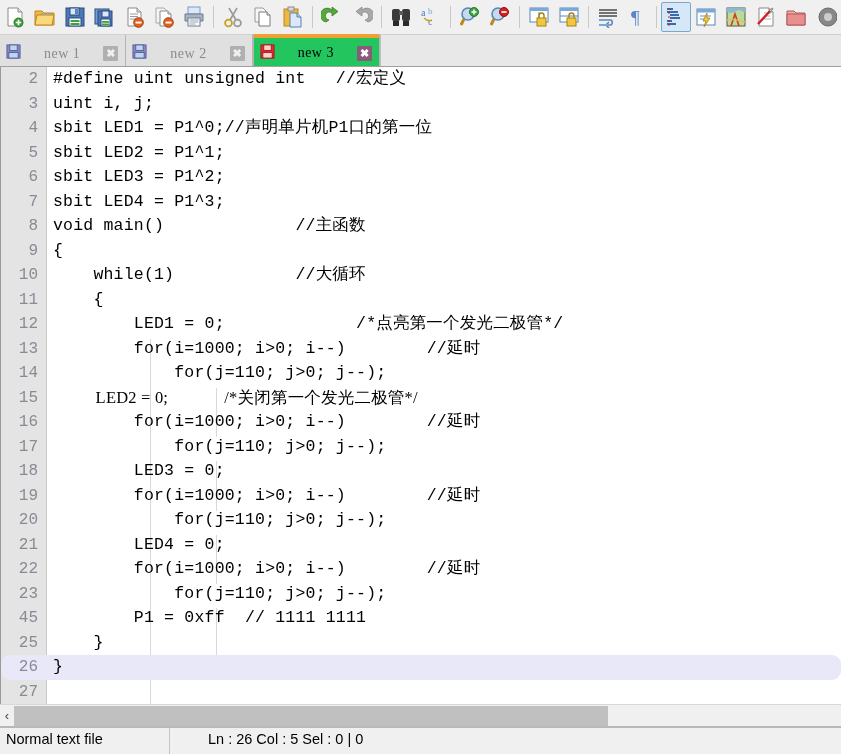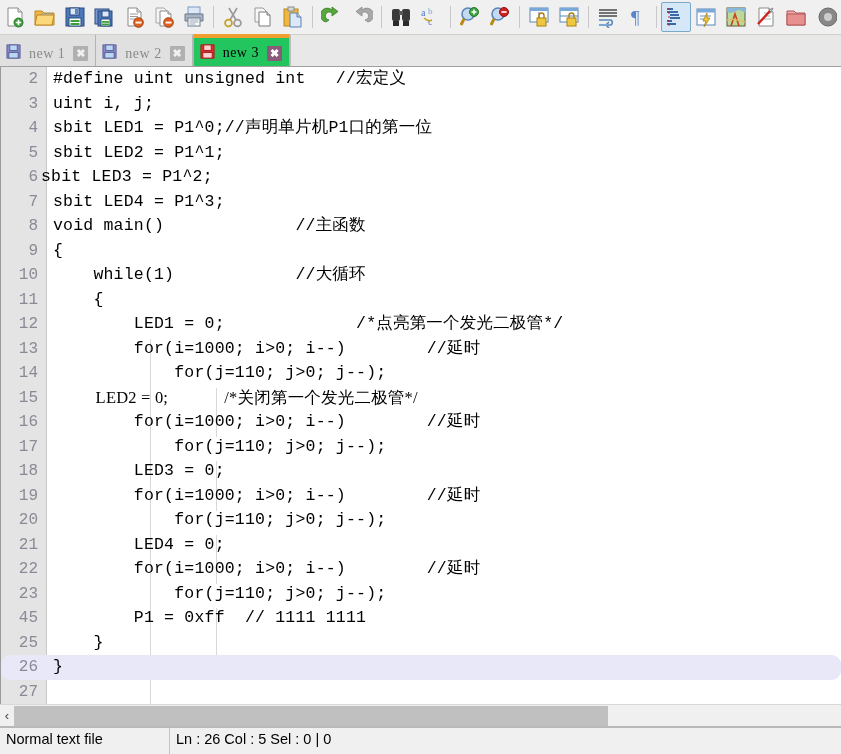--- a/index.html
+++ b/index.html
@@ -42,21 +42,21 @@
     box-sizing:border-box;
     display:flex;align-items:flex-end;
   }
   .tab{
     height:31px;display:flex;align-items:center;
     padding:6px 7px 0 6px;box-sizing:border-box;
     position:relative;
     font-family:"Liberation Serif",serif;
     font-size:14px;
     border-right:1px solid #b4b4b4;
-    gap:6px;
+    gap:21px;
     margin-top:44px;
   }
   .tab.inactive{
     background:#e0e0e0;color:#8a8a8a;
   }
   .tab.active{
     background:#22c55e;color:#000000;height:32px;
     border-left:1px solid #b4b4b4;
   }
   .tab.active::before{
@@ -121,21 +121,21 @@
   }
 
   
   .statusbar{
     position:absolute;left:0;top:726px;width:841px;height:28px;
     background:#f0f0f0;
     border-top:2px solid #b8b8b8;
     box-sizing:border-box;
     display:flex;align-items:flex-start;
     font-family:"Liberation Sans",sans-serif;
-    font-size:14.5px;color:#000;
+    font-size:14.5px;color:#000;gap:32px;
   }
   .sb-cell{
     padding:3px 0 0 6px;box-sizing:border-box;height:26px;
     white-space:nowrap;overflow:hidden;
   }
   .sb-cell.c1{width:170px;border-right:1px solid #c4c4c4;}
   .sb-cell.c2{width:300px;border-right:1px solid #c4c4c4;}
   .sb-cell.c3{flex:1;}
 </style>
 </head>
@@ -404,21 +404,21 @@
       <div class="guide" style="left:215px;top:321px;height:49px;"></div>
       <div class="guide" style="left:215px;top:394px;height:50px;"></div>
       <div class="guide" style="left:215px;top:468px;height:49px;"></div>
       <div class="guide" style="left:215px;top:541px;height:49px;"></div>
     </div>
     <div id="lines">
         <div class="row"><div class="lnum">2</div><div class="codetext" style="left: 52px;">#define uint unsigned int   //宏定义</div></div>
         <div class="row"><div class="lnum">3</div><div class="codetext" style="left: 52px;">uint i, j;</div></div>
         <div class="row"><div class="lnum">4</div><div class="codetext" style="left: 52px;">sbit LED1 = P1^0;//声明单片机P1口的第一位</div></div>
         <div class="row"><div class="lnum">5</div><div class="codetext" style="left: 52px;">sbit LED2 = P1^1;</div></div>
-        <div class="row"><div class="lnum">6</div><div class="codetext" style="left: 40px;">sbit LED3 = P1^2;</div></div>
+        <div class="row"><div class="lnum">6</div><div class="codetext" style="left: 52px;">sbit LED3 = P1^2;</div></div>
         <div class="row"><div class="lnum">7</div><div class="codetext" style="left: 52px;">sbit LED4 = P1^3;</div></div>
         <div class="row"><div class="lnum">8</div><div class="codetext" style="left: 52px;">void main()             //主函数</div></div>
         <div class="row"><div class="lnum">9</div><div class="codetext" style="left: 52px;">{</div></div>
         <div class="row"><div class="lnum">10</div><div class="codetext" style="left: 52px;">    while(1)            //大循环</div></div>
         <div class="row"><div class="lnum">11</div><div class="codetext" style="left: 52px;">    {</div></div>
         <div class="row"><div class="lnum">12</div><div class="codetext" style="left: 52px;">        LED1 = 0;             /*点亮第一个发光二极管*/</div></div>
         <div class="row"><div class="lnum">13</div><div class="codetext" style="left: 52px;">        for(i=1000; i&gt;0; i--)        //延时</div></div>
         <div class="row"><div class="lnum">14</div><div class="codetext" style="left: 52px;">            for(j=110; j&gt;0; j--);</div></div>
         <div class="row"><div class="lnum">15</div><div class="codetext" style="left: 60px; font-family: Liberation Serif, serif;">        LED2 = 0;             /*关闭第一个发光二极管*/</div></div>
         <div class="row"><div class="lnum">16</div><div class="codetext" style="left: 52px;">        for(i=1000; i&gt;0; i--)        //延时</div></div>

